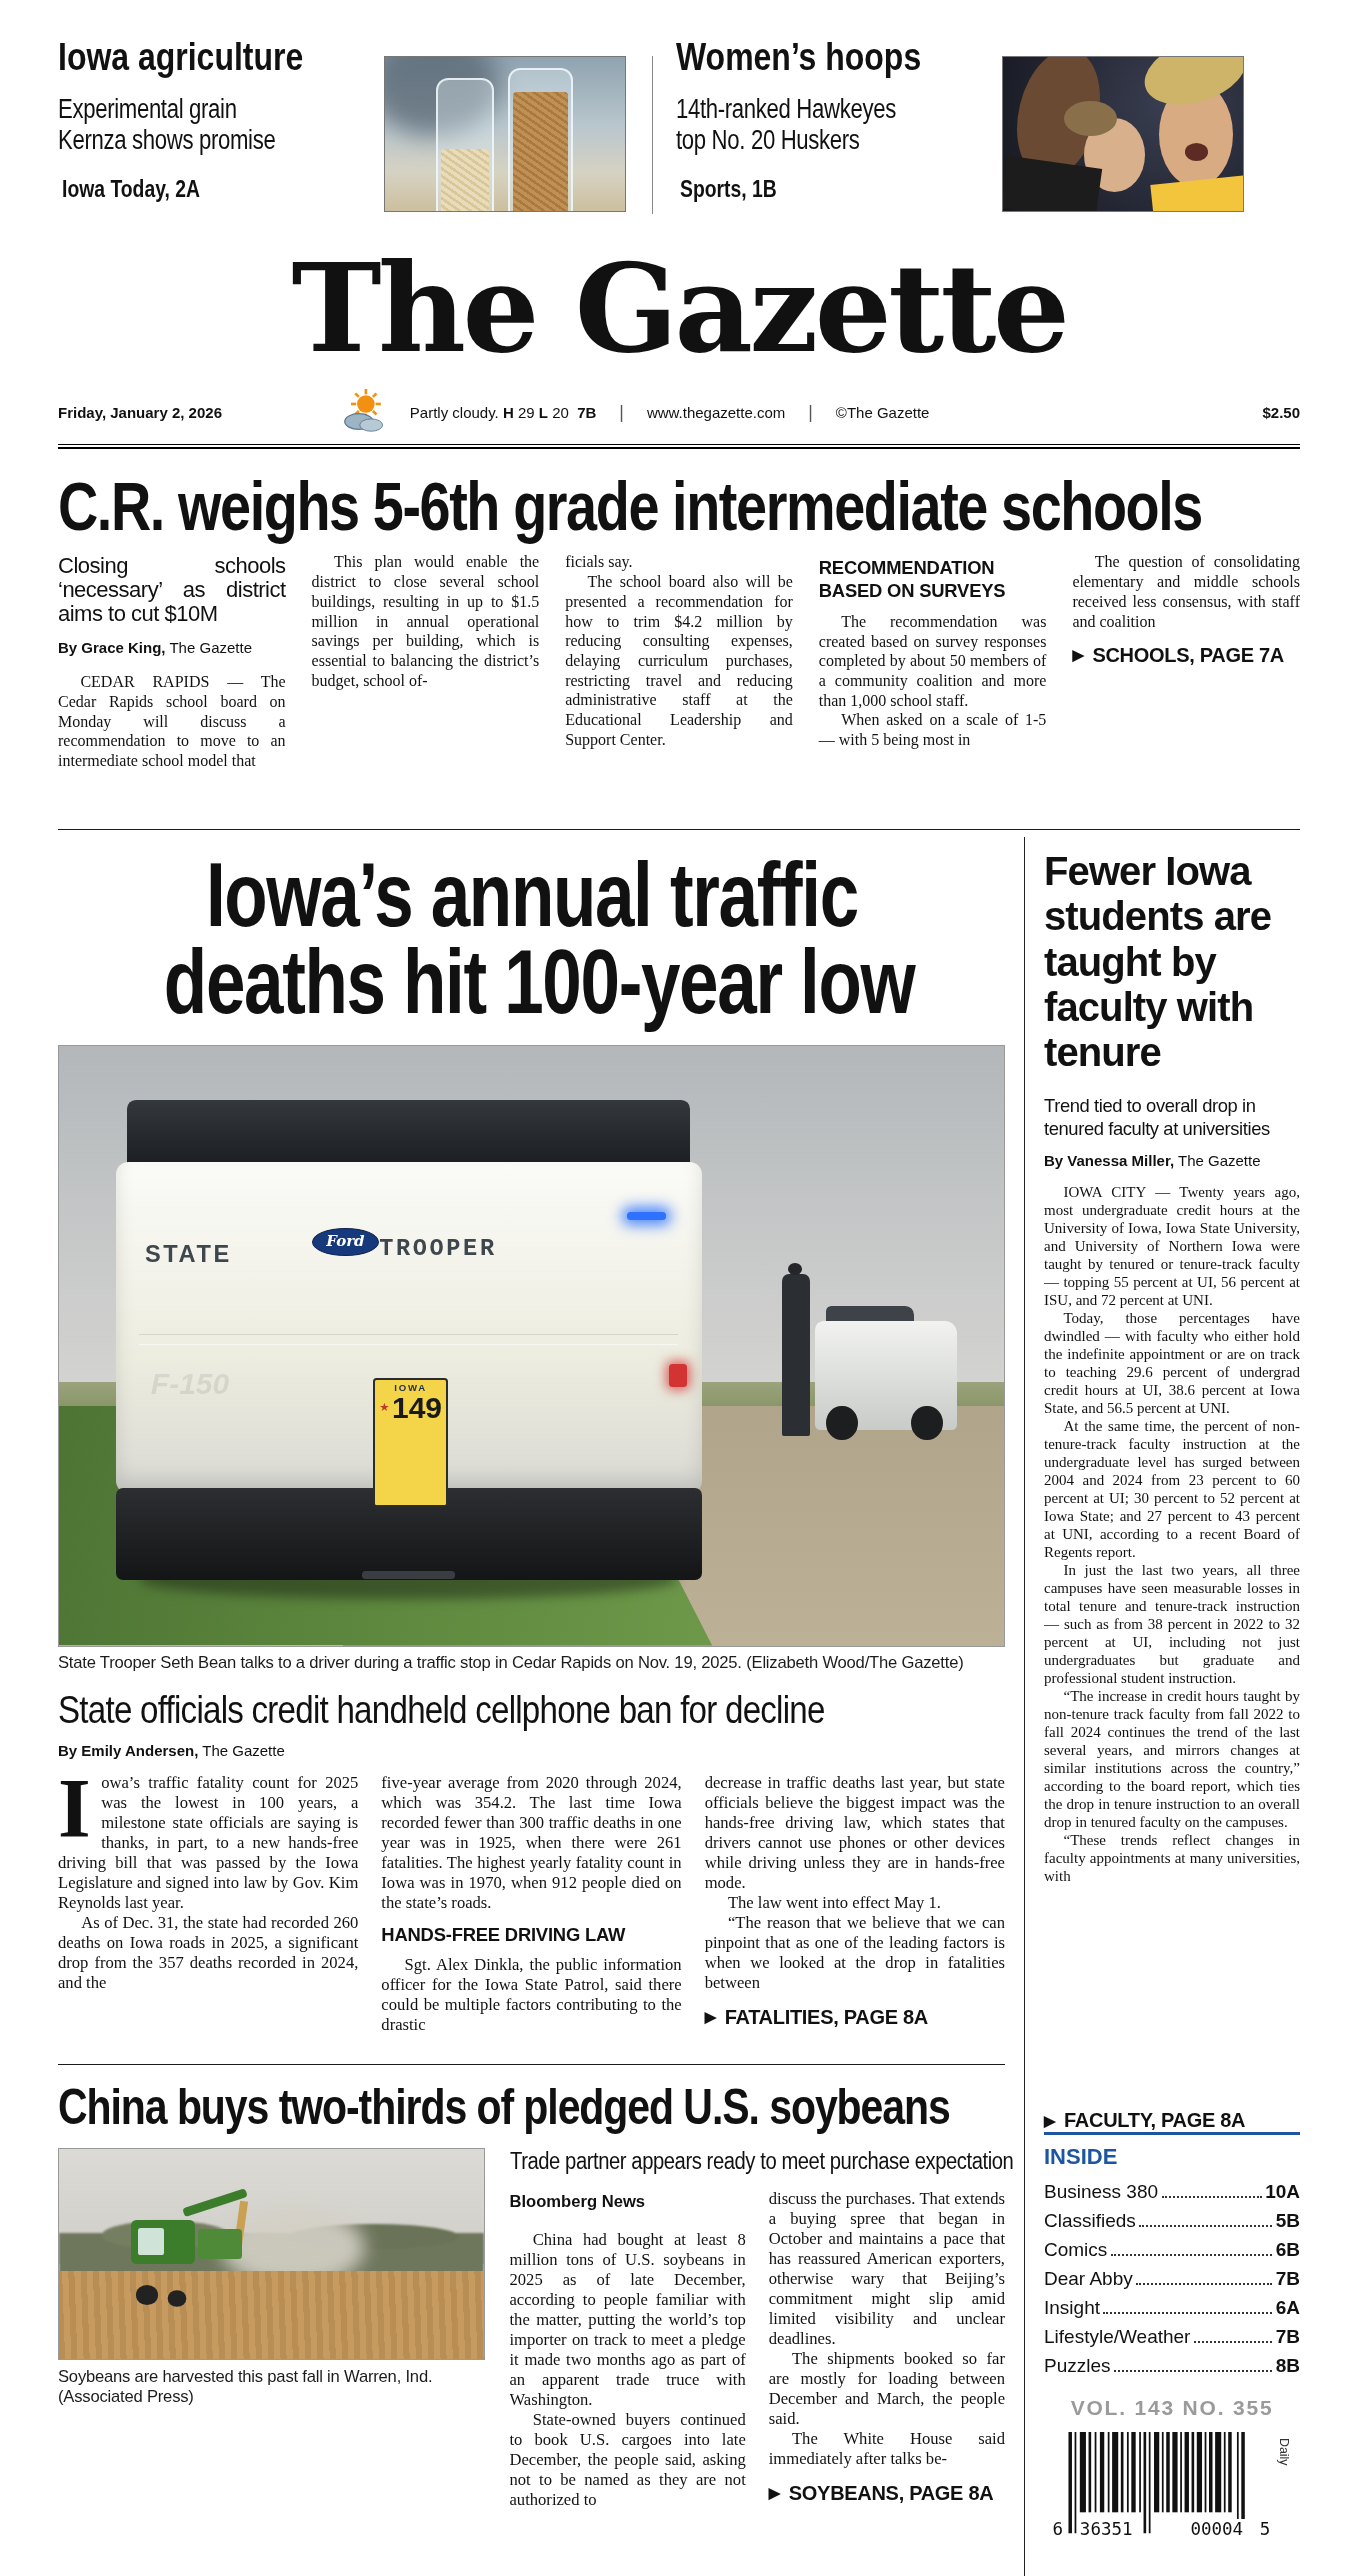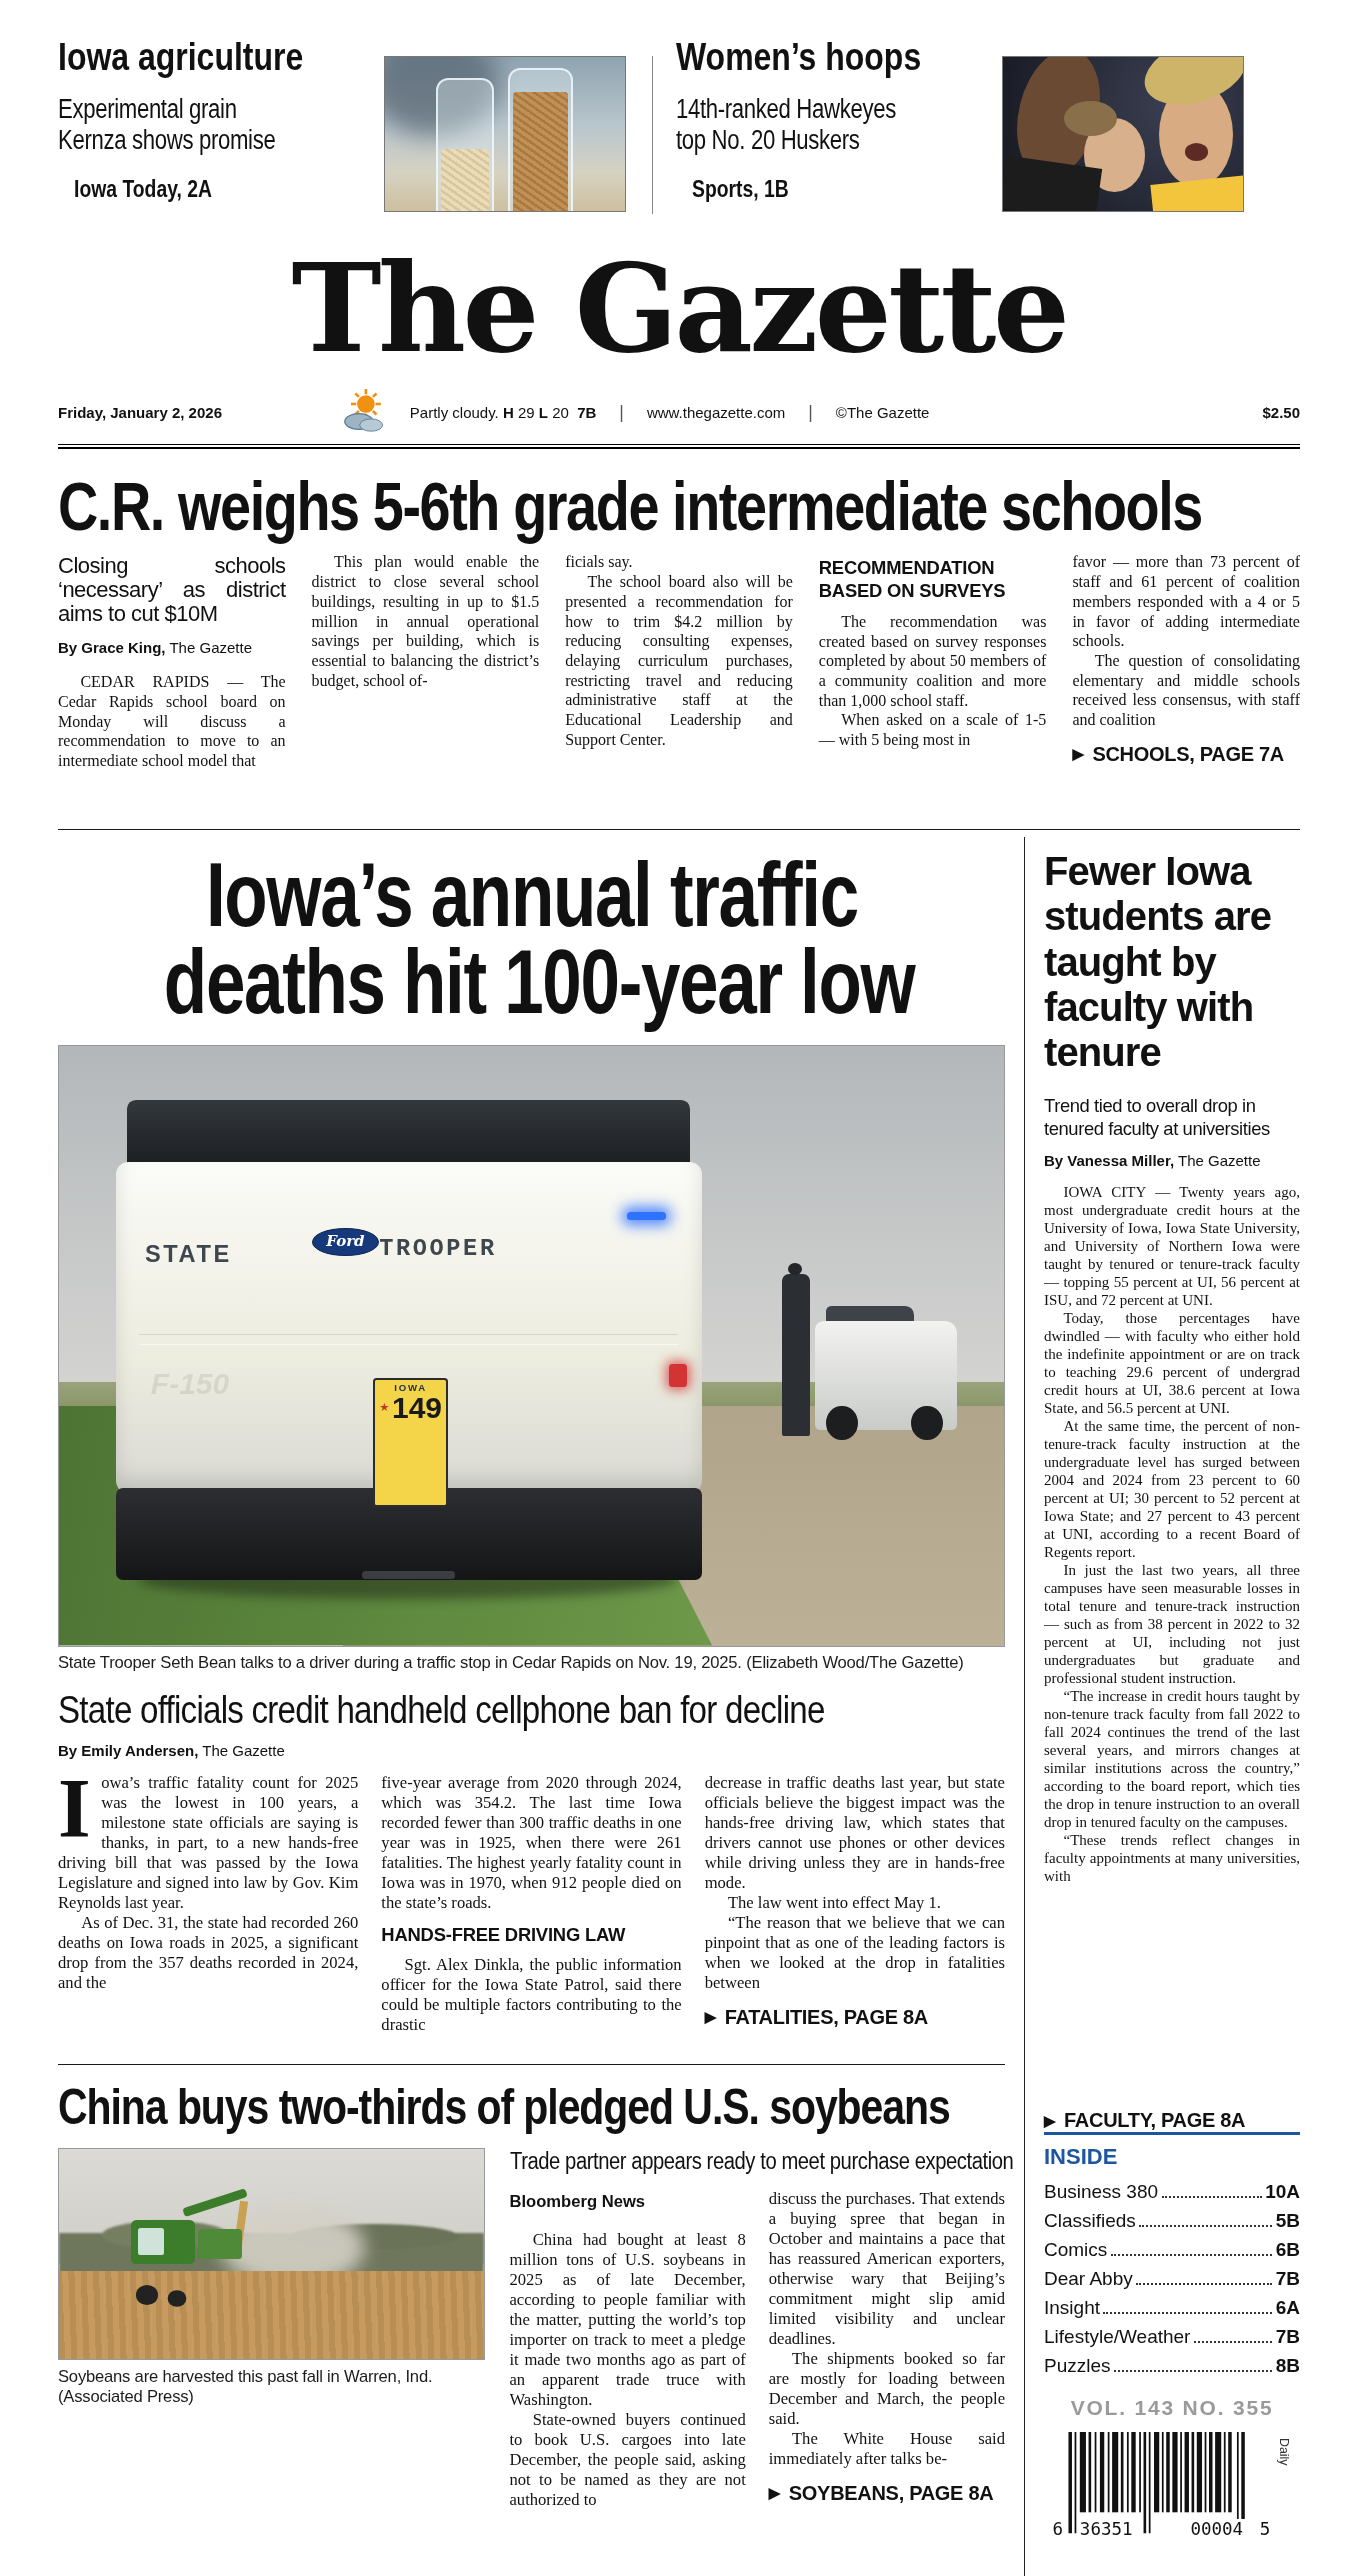--- a/index.html
+++ b/index.html
@@ -17,21 +17,21 @@
   .jump{font-family:"Liberation Sans",sans-serif;font-weight:700;font-size:20px;letter-spacing:-0.3px;margin-top:14px;}
   .jump .arr{font-size:15px;vertical-align:1.8px;margin-right:8.8px;}
   .byline{font-family:"Liberation Sans",sans-serif;font-size:15px;margin:12.3px 0 14px;}
   .byline b{font-weight:700;}
 
   
   .teasers{display:flex;align-items:flex-start;height:221px;}
   .tz-text{width:326px;padding-top:14px;}
   .tz-title{font-family:"Liberation Sans",sans-serif;font-weight:700;font-size:39px;line-height:1;margin:0 0 17.5px;}
   .tz-sub{font-family:"Liberation Sans",sans-serif;font-size:27px;line-height:1.18;white-space:pre-line;margin:0 0 19px;letter-spacing:-0.4px;}
-  .tz-ref{font-family:"Liberation Sans",sans-serif;font-weight:700;font-size:23.6px;margin:16px;}
+  .tz-ref{font-family:"Liberation Sans",sans-serif;font-weight:700;font-size:23.6px;margin:4px;}
   .tz-photo{width:242px;height:156px;margin-top:33px;position:relative;overflow:hidden;border:0.9px solid #777;box-sizing:border-box;}
   .tz-div{width:0.9px;background:#888;height:158px;margin:33px 23px 0 26px;}
 
   
   .grain{background:linear-gradient(180deg,#8fa3b0 0%,#b9c6cd 45%,#d6d2c2 75%,#cdbf9f 100%);}
   .grain .blob{position:absolute;left:-17.5px;top:-26px;width:131px;height:105px;background:#53616e;border-radius:50%;filter:blur(12.3px);opacity:.7;}
   .grain .tube{position:absolute;border:2.6px solid rgba(240,248,252,.85);border-radius:12.3px 12.3px 3.5px 3.5px;background:rgba(226,238,244,.38);}
   .grain .t1{left:51px;top:21px;width:54px;height:149px;}
   .grain .t2{left:123px;top:10.5px;width:61px;height:158px;}
   .grain .fill{position:absolute;left:2.6px;right:2.6px;bottom:2.6px;border-radius:3.5px;}
@@ -247,21 +247,20 @@
       <div class="lead-col">
         <p class="noindent">ficials say.</p>
         <p>The school board also will be presented a recommendation for how to trim $4.2 million by reducing consulting expenses, delaying curriculum purchases, restricting travel and reducing administrative staff at the Educational Leadership and Support Center.</p>
       </div>
       <div class="lead-col">
         <div class="mini-head">RECOMMENDATION BASED ON SURVEYS</div>
         <p>The recommendation was created based on survey responses completed by about 50 members of a community coalition and more than 1,000 school staff.</p>
         <p>When asked on a scale of 1-5 — with 5 being most in</p>
       </div>
       <div class="lead-col">
-        <p class="noindent">favor — more than 73 percent of staff and 61 percent of coalition members responded with a 4 or 5 in favor of adding intermediate schools.</p>
         <p>The question of consolidating elementary and middle schools received less consensus, with staff and coalition</p>
         <div class="jump"><span class="arr">▶</span><span>SCHOOLS, PAGE 7A</span></div>
       </div>
     </div>
   </section>
   <hr class="rule">
 
   <div class="middle">
 
     <div class="mid-left">

